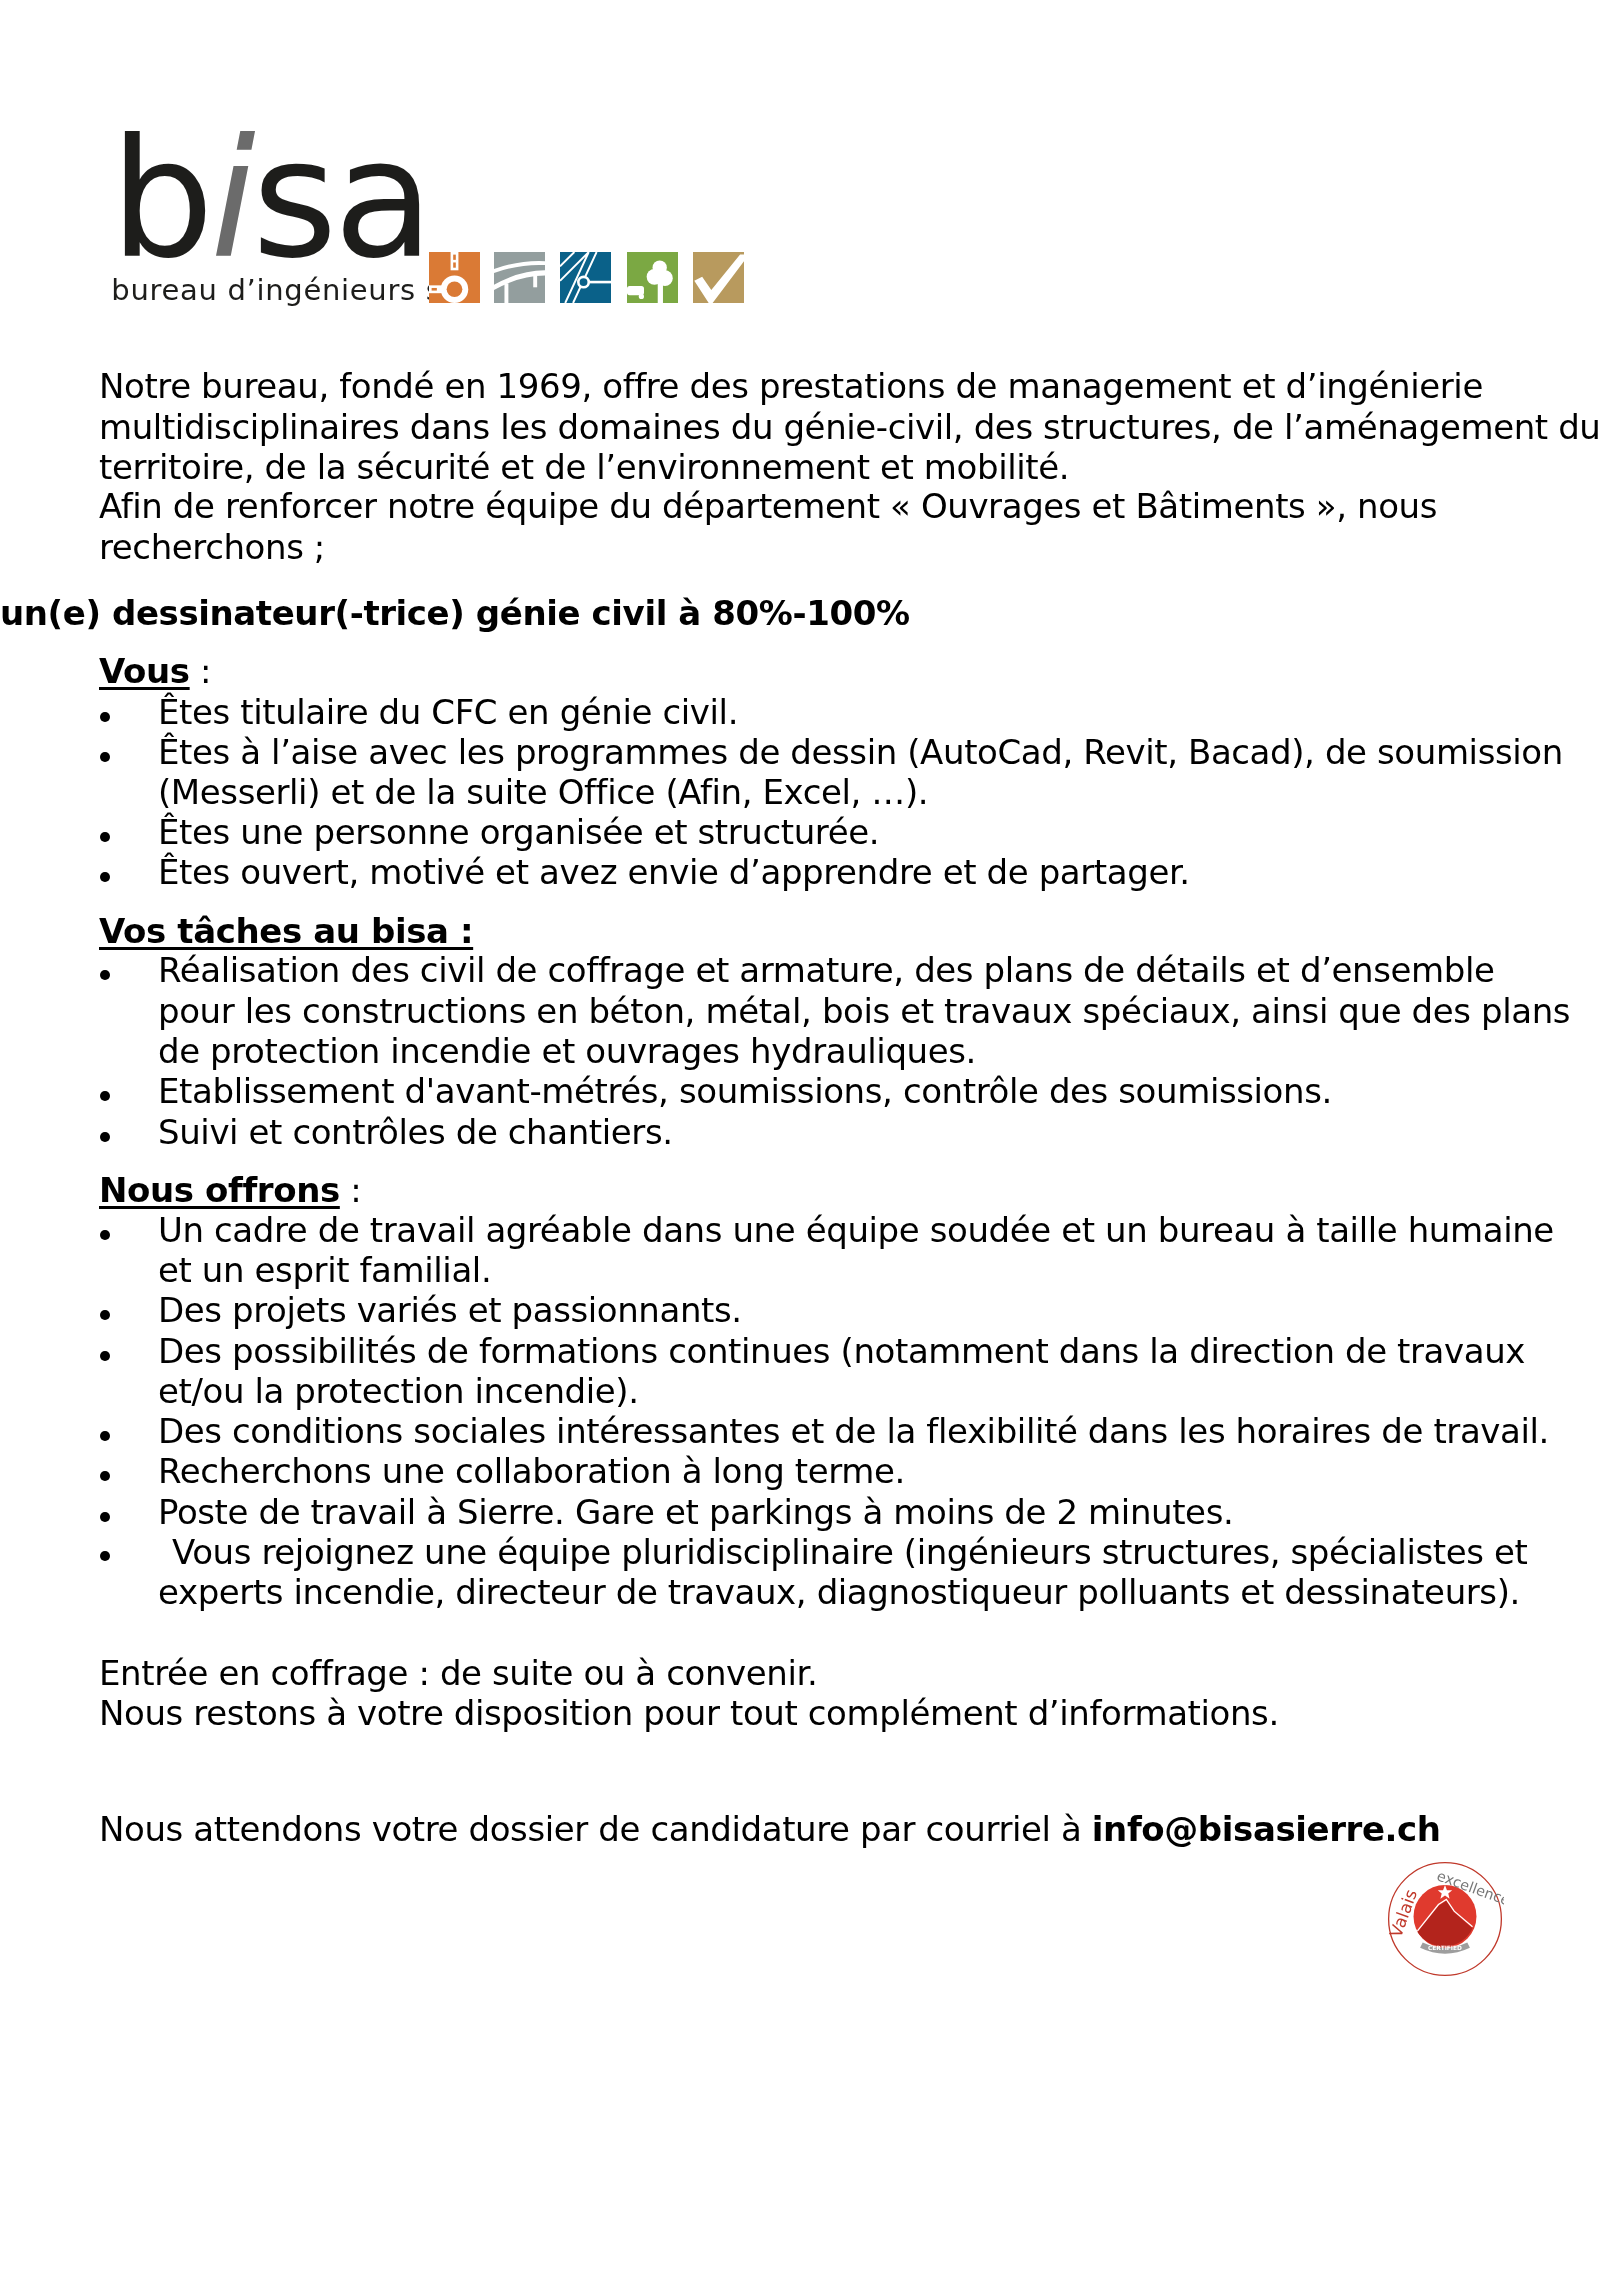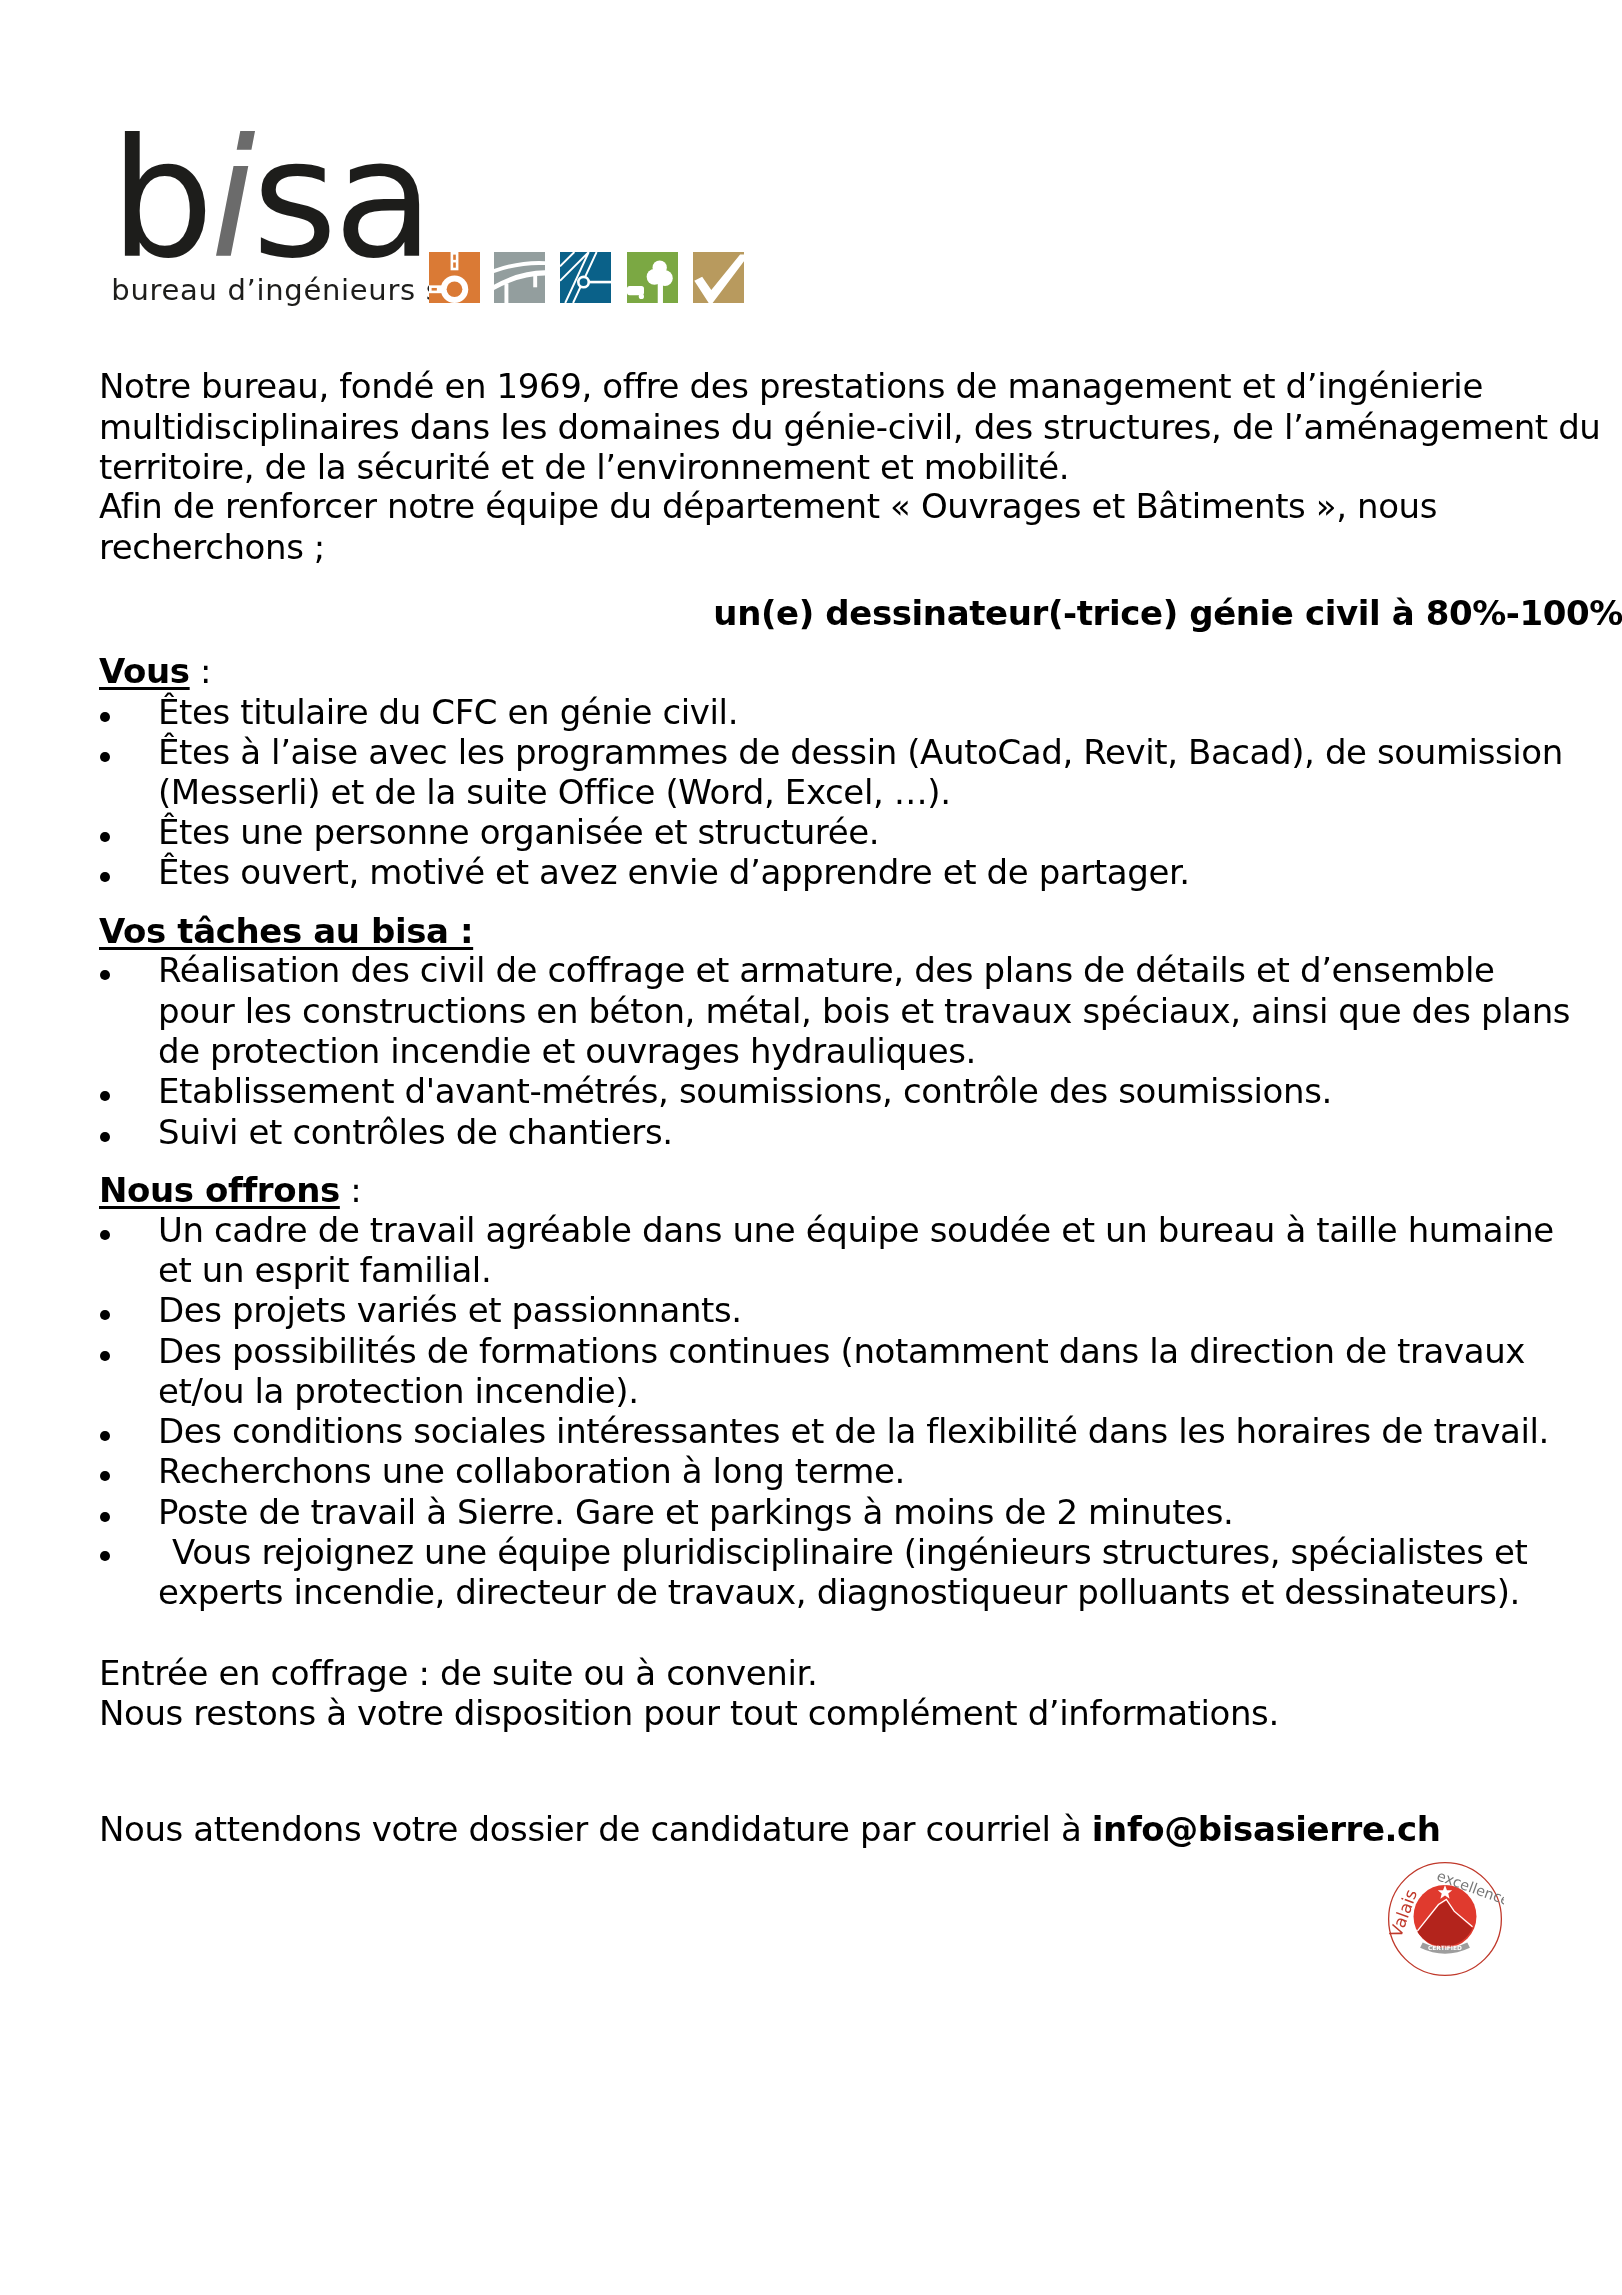--- a/index.html
+++ b/index.html
@@ -63,28 +63,28 @@
     <path d="M2 44 L14 38 L28 58 L72 4 L78 4 L78 14 L30 78 L24 78 Z" fill="#fff"></path>
   </svg>
 </div>
 
 <div class="line" style="left:99px; top:367px">Notre bureau, fondé en 1969, offre des prestations de management et d’ingénierie</div>
 <div class="line" style="left:99px; top:408px">multidisciplinaires dans les domaines du génie-civil, des structures, de l’aménagement du</div>
 <div class="line" style="left:99px; top:448px">territoire, de la sécurité et de l’environnement et mobilité.</div>
 <div class="line" style="left:99px; top:487px">Afin de renforcer notre équipe du département « Ouvrages et Bâtiments », nous</div>
 <div class="line" style="left:99px; top:528px">recherchons ;</div>
 
-<div class="line bold" style="left:0; width:1623px; text-align:right; top:594px">un(e) dessinateur(-trice) génie civil à 80%-100%</div>
+<div class="line bold" style="left:0; width:1623px; text-align:left; top:594px">un(e) dessinateur(-trice) génie civil à 80%-100%</div>
 
 <div class="line" style="left:99px; top:652px"><span class="bold u">Vous</span><span> :</span></div>
 <div class="bullet" style="left:100px; top:712px"></div>
 <div class="line" style="left:158px; top:693px">Êtes titulaire du CFC en génie civil.</div>
 <div class="bullet" style="left:100px; top:752px"></div>
 <div class="line" style="left:158px; top:733px">Êtes à l’aise avec les programmes de dessin (AutoCad, Revit, Bacad), de soumission</div>
-<div class="line" style="left:158px; top:773px">(Messerli) et de la suite Office (Word, Excel, …).</div>
+<div class="line" style="left:158px; top:773px">(Messerli) et de la suite Office (Afin, Excel, …).</div>
 <div class="bullet" style="left:100px; top:832px"></div>
 <div class="line" style="left:158px; top:813px">Êtes une personne organisée et structurée.</div>
 <div class="bullet" style="left:100px; top:872px"></div>
 <div class="line" style="left:158px; top:853px">Êtes ouvert, motivé et avez envie d’apprendre et de partager.</div>
 
 <div class="line" style="left:99px; top:912px"><span class="bold u">Vos tâches au bisa :</span><span></span></div>
 <div class="bullet" style="left:100px; top:970px"></div>
 <div class="line" style="left:158px; top:951px">Réalisation des civil de coffrage et armature, des plans de détails et d’ensemble</div>
 <div class="line" style="left:158px; top:992px">pour les constructions en béton, métal, bois et travaux spéciaux, ainsi que des plans</div>
 <div class="line" style="left:158px; top:1032px">de protection incendie et ouvrages hydrauliques.</div>

